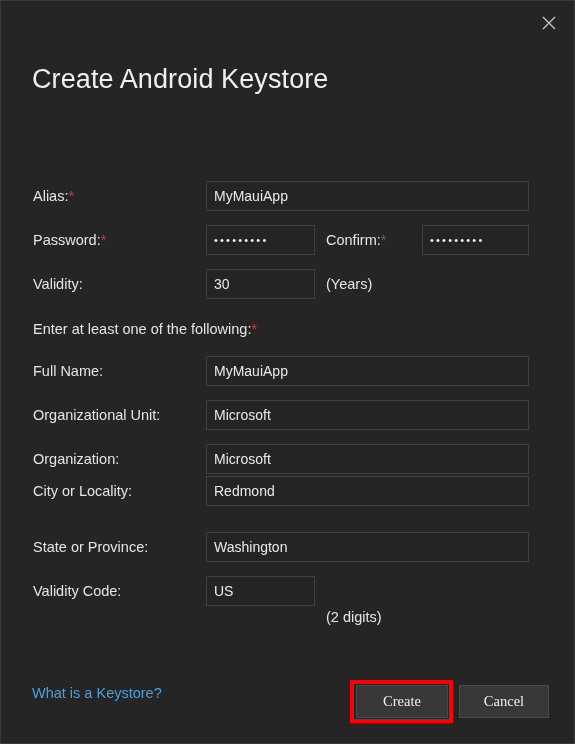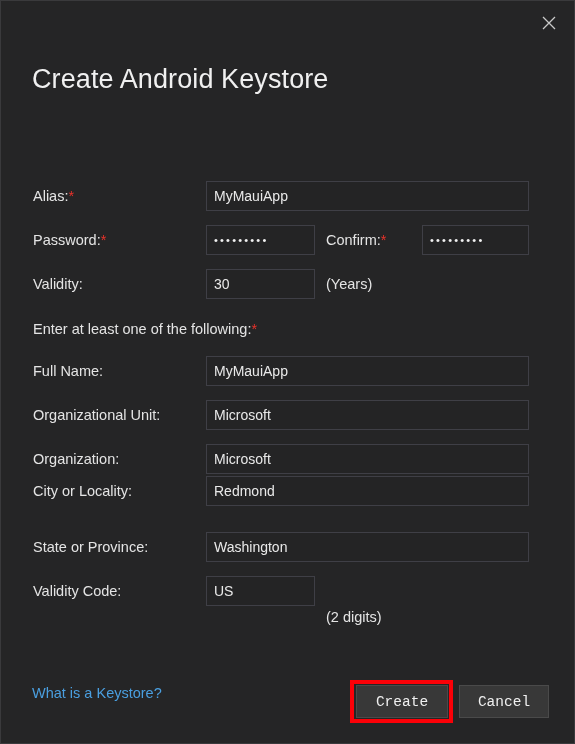--- a/index.html
+++ b/index.html
@@ -141,21 +141,21 @@
     white-space: nowrap;
   }
 
   .btn {
     position: absolute;
     height: 33px;
     background: #383838;
     border: 1px solid #4a4a4a;
     box-sizing: border-box;
     color: #f0f0f0;
-    font-family: Liberation Mono, monospace;
+    font-family: Liberation Serif, serif;
     font-size: 14.5px;
     cursor: pointer;
     display: flex;
     align-items: center;
     justify-content: center;
     padding: 0;
   }
   .btn-create { left: 355px; top: 684px; width: 92px; }
   .btn-cancel { left: 458px; top: 684px; width: 90px; }
 

